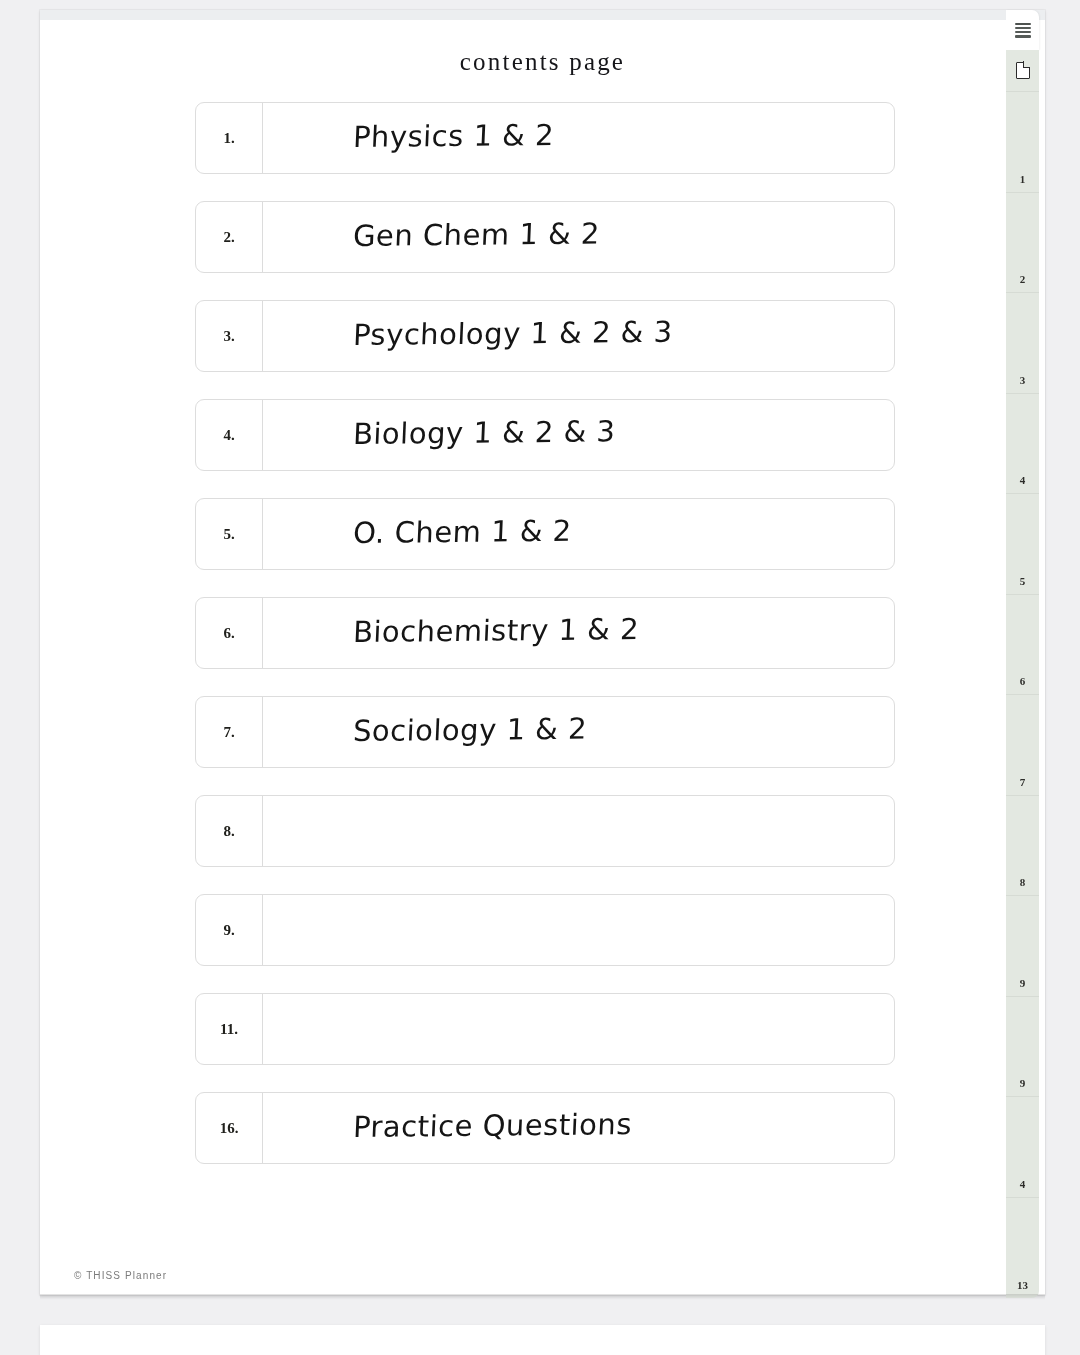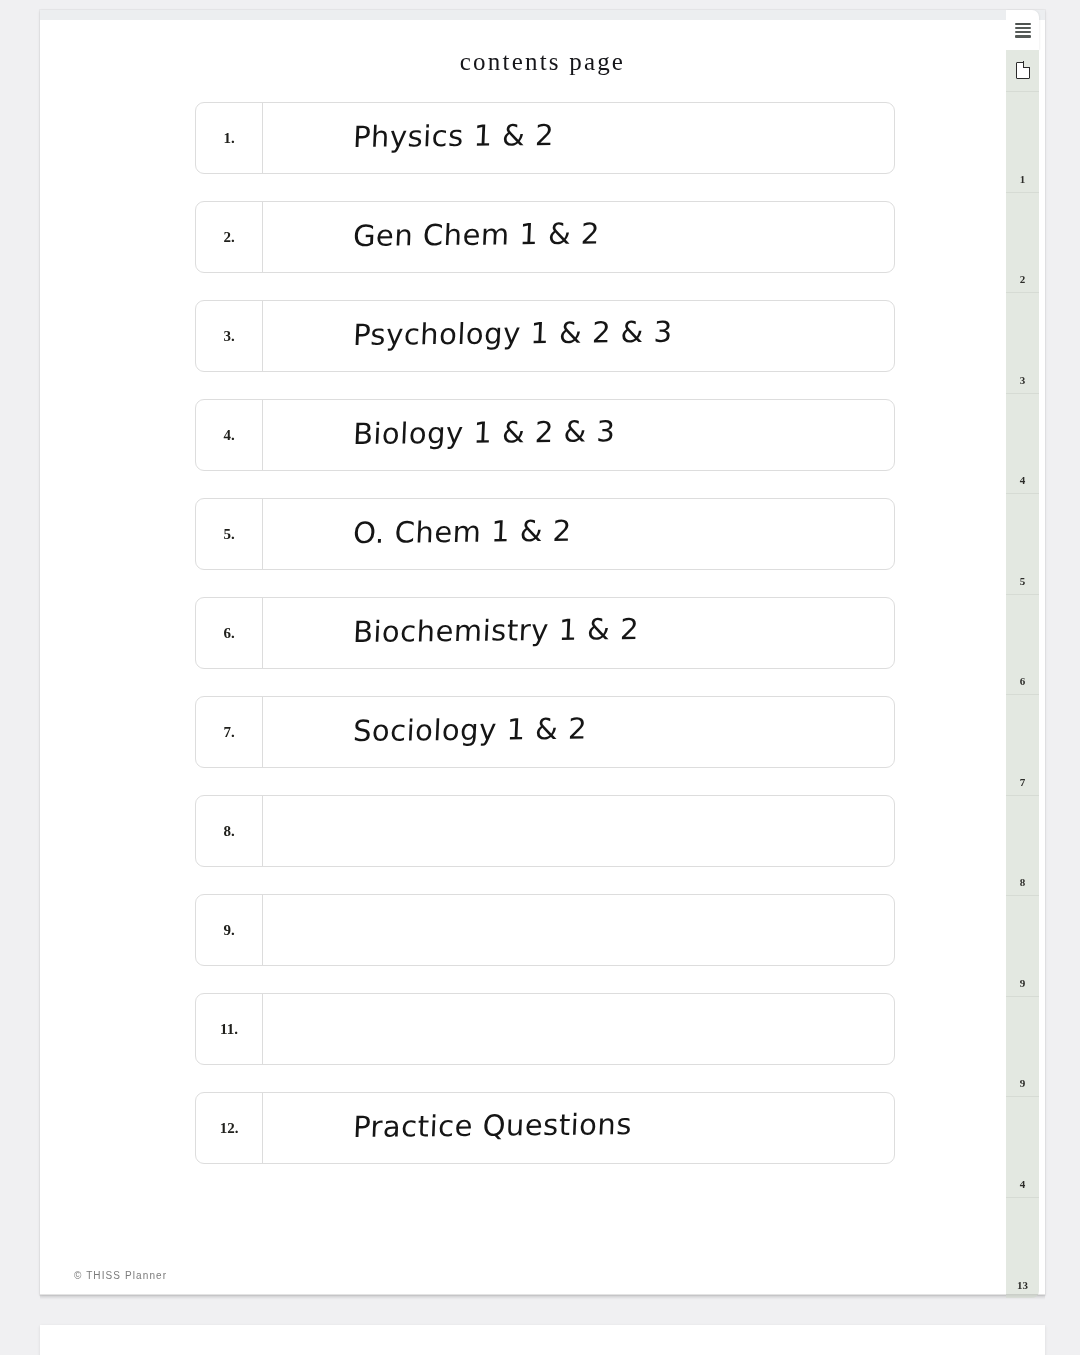--- a/index.html
+++ b/index.html
@@ -257,21 +257,21 @@
         </div>
         <div class="content-row">
           <div class="row-number">9.</div>
           <div class="row-text hand"></div>
         </div>
         <div class="content-row">
           <div class="row-number">11.</div>
           <div class="row-text hand"></div>
         </div>
         <div class="content-row">
-          <div class="row-number">12.</div>
+          <div class="row-number">16.</div>
           <div class="row-text hand">Practice Questions</div>
         </div>
       </div>
 
     <div class="page-footer">© THISS Planner</div>
   </div>
 
   <div class="tab-rail">
     <div class="tab tab-menu icon-tab">
       <span class="icon-list">

